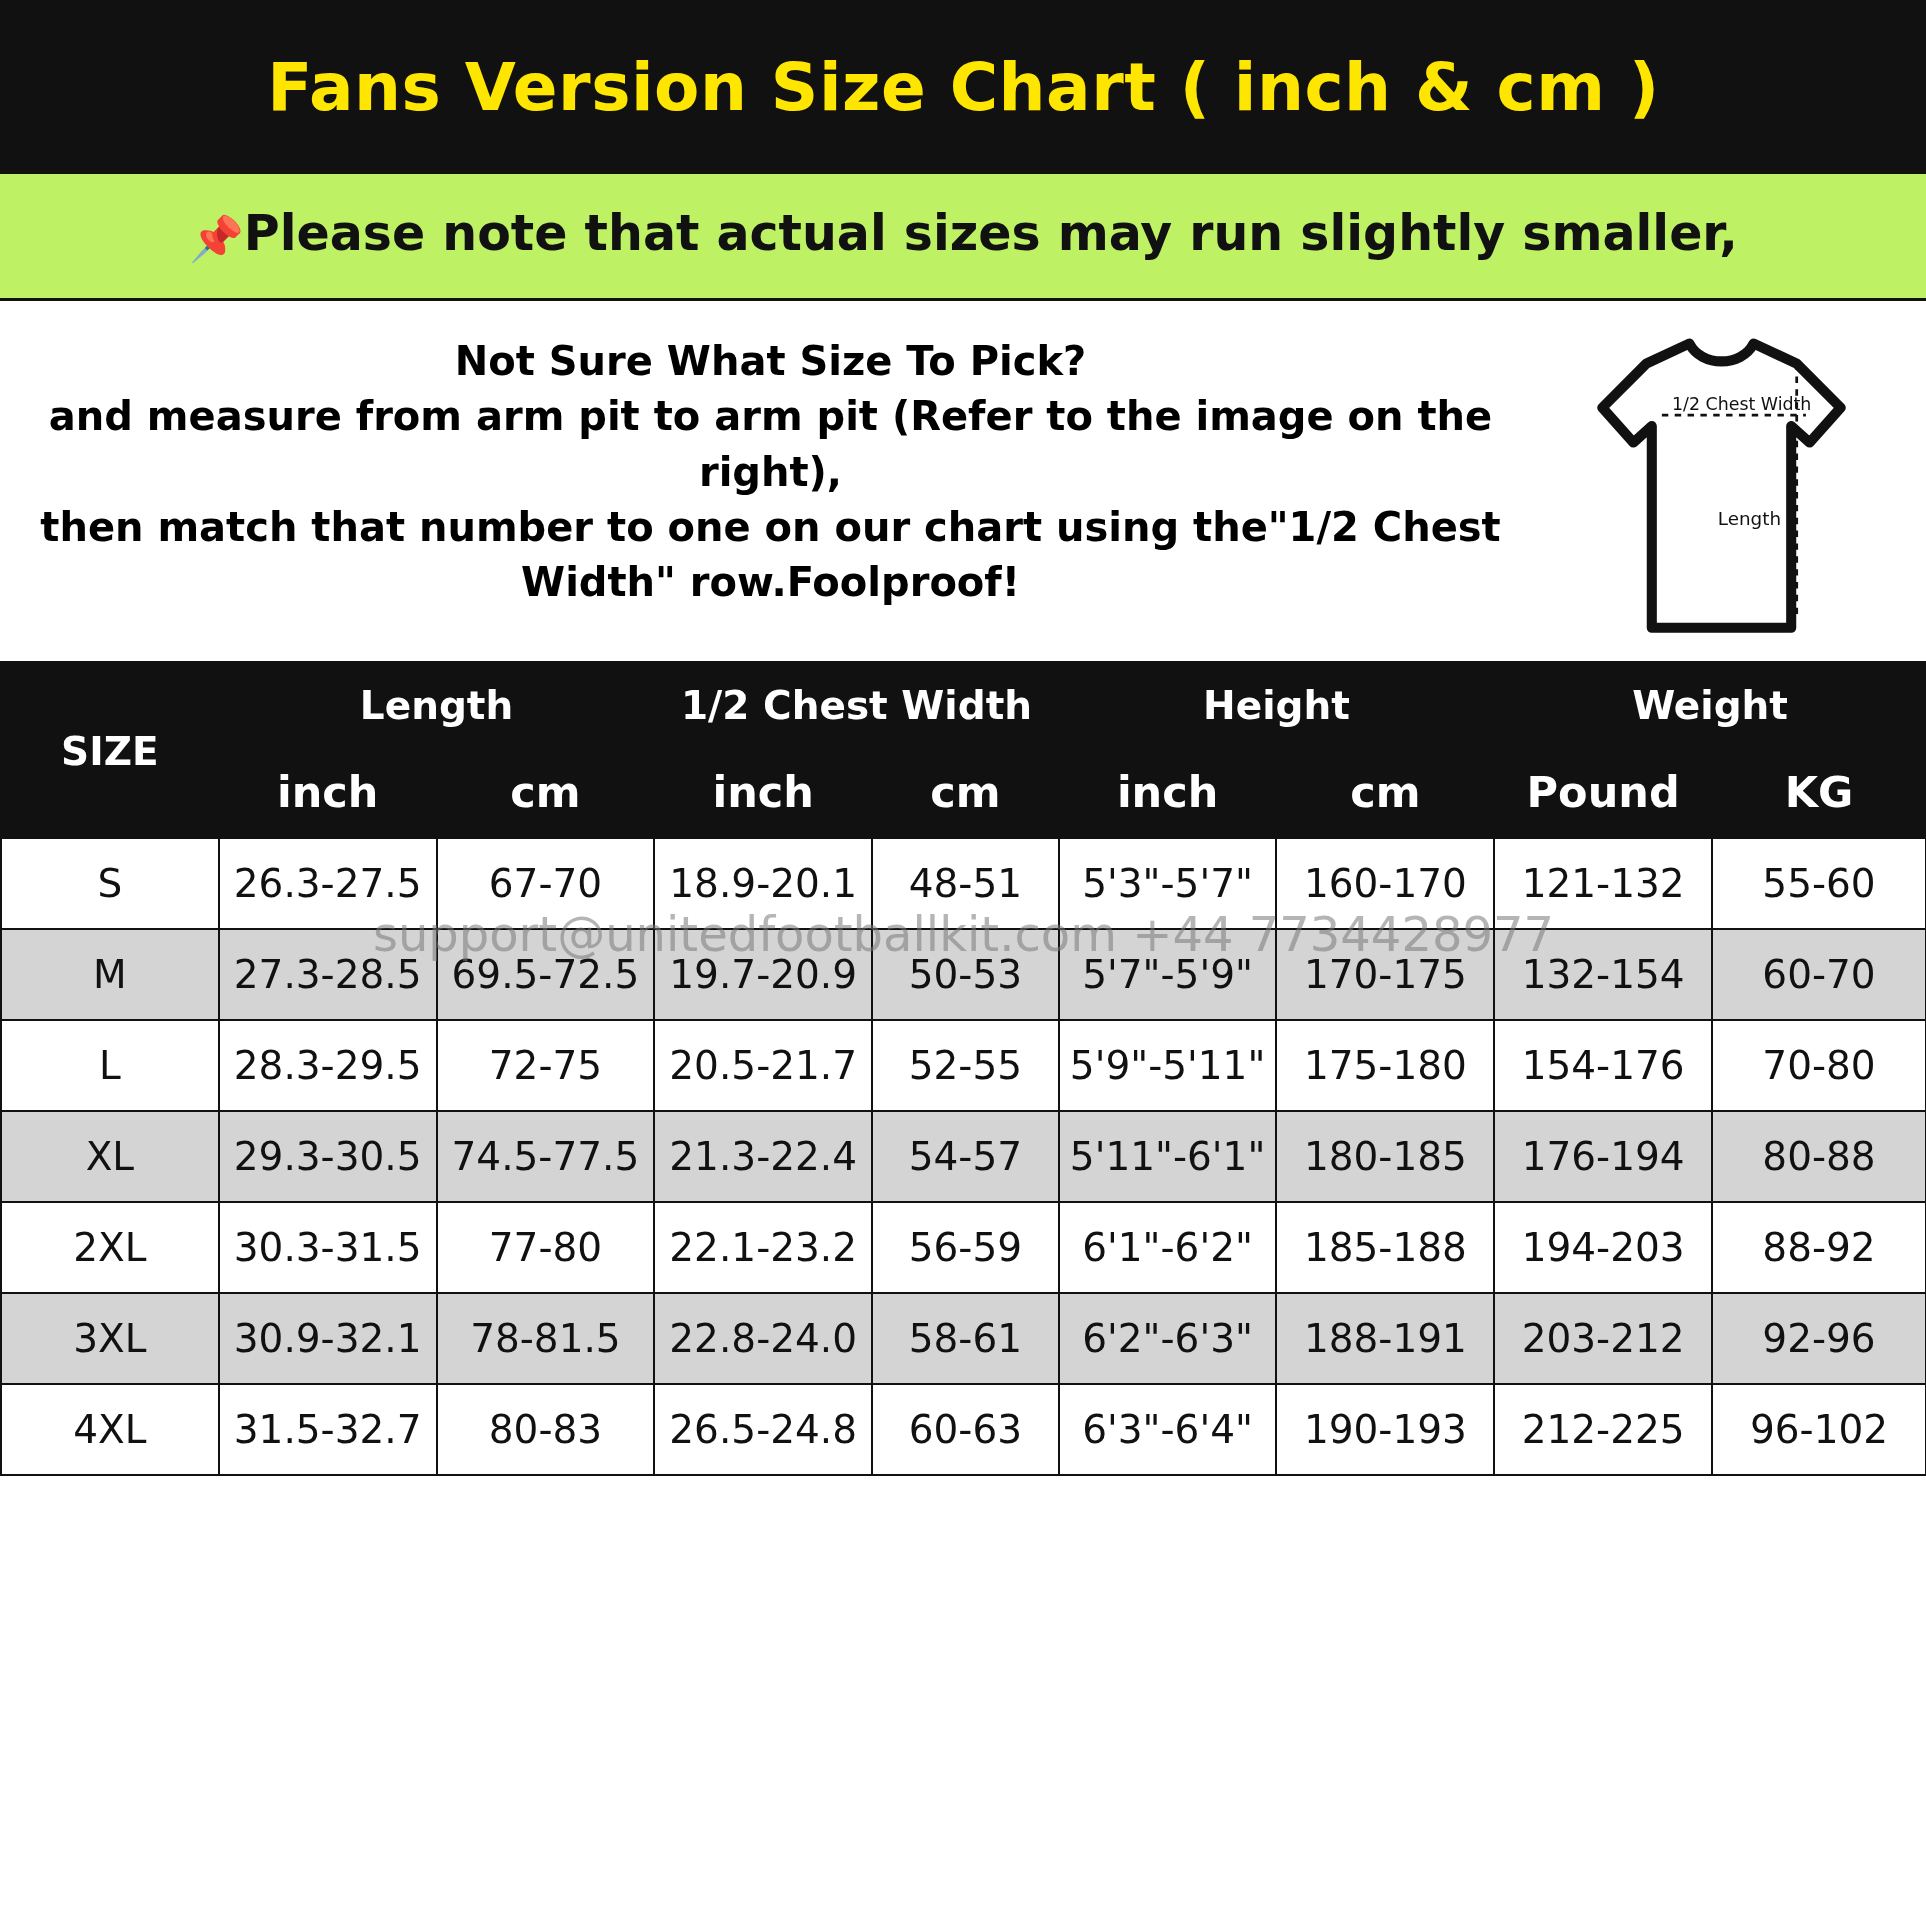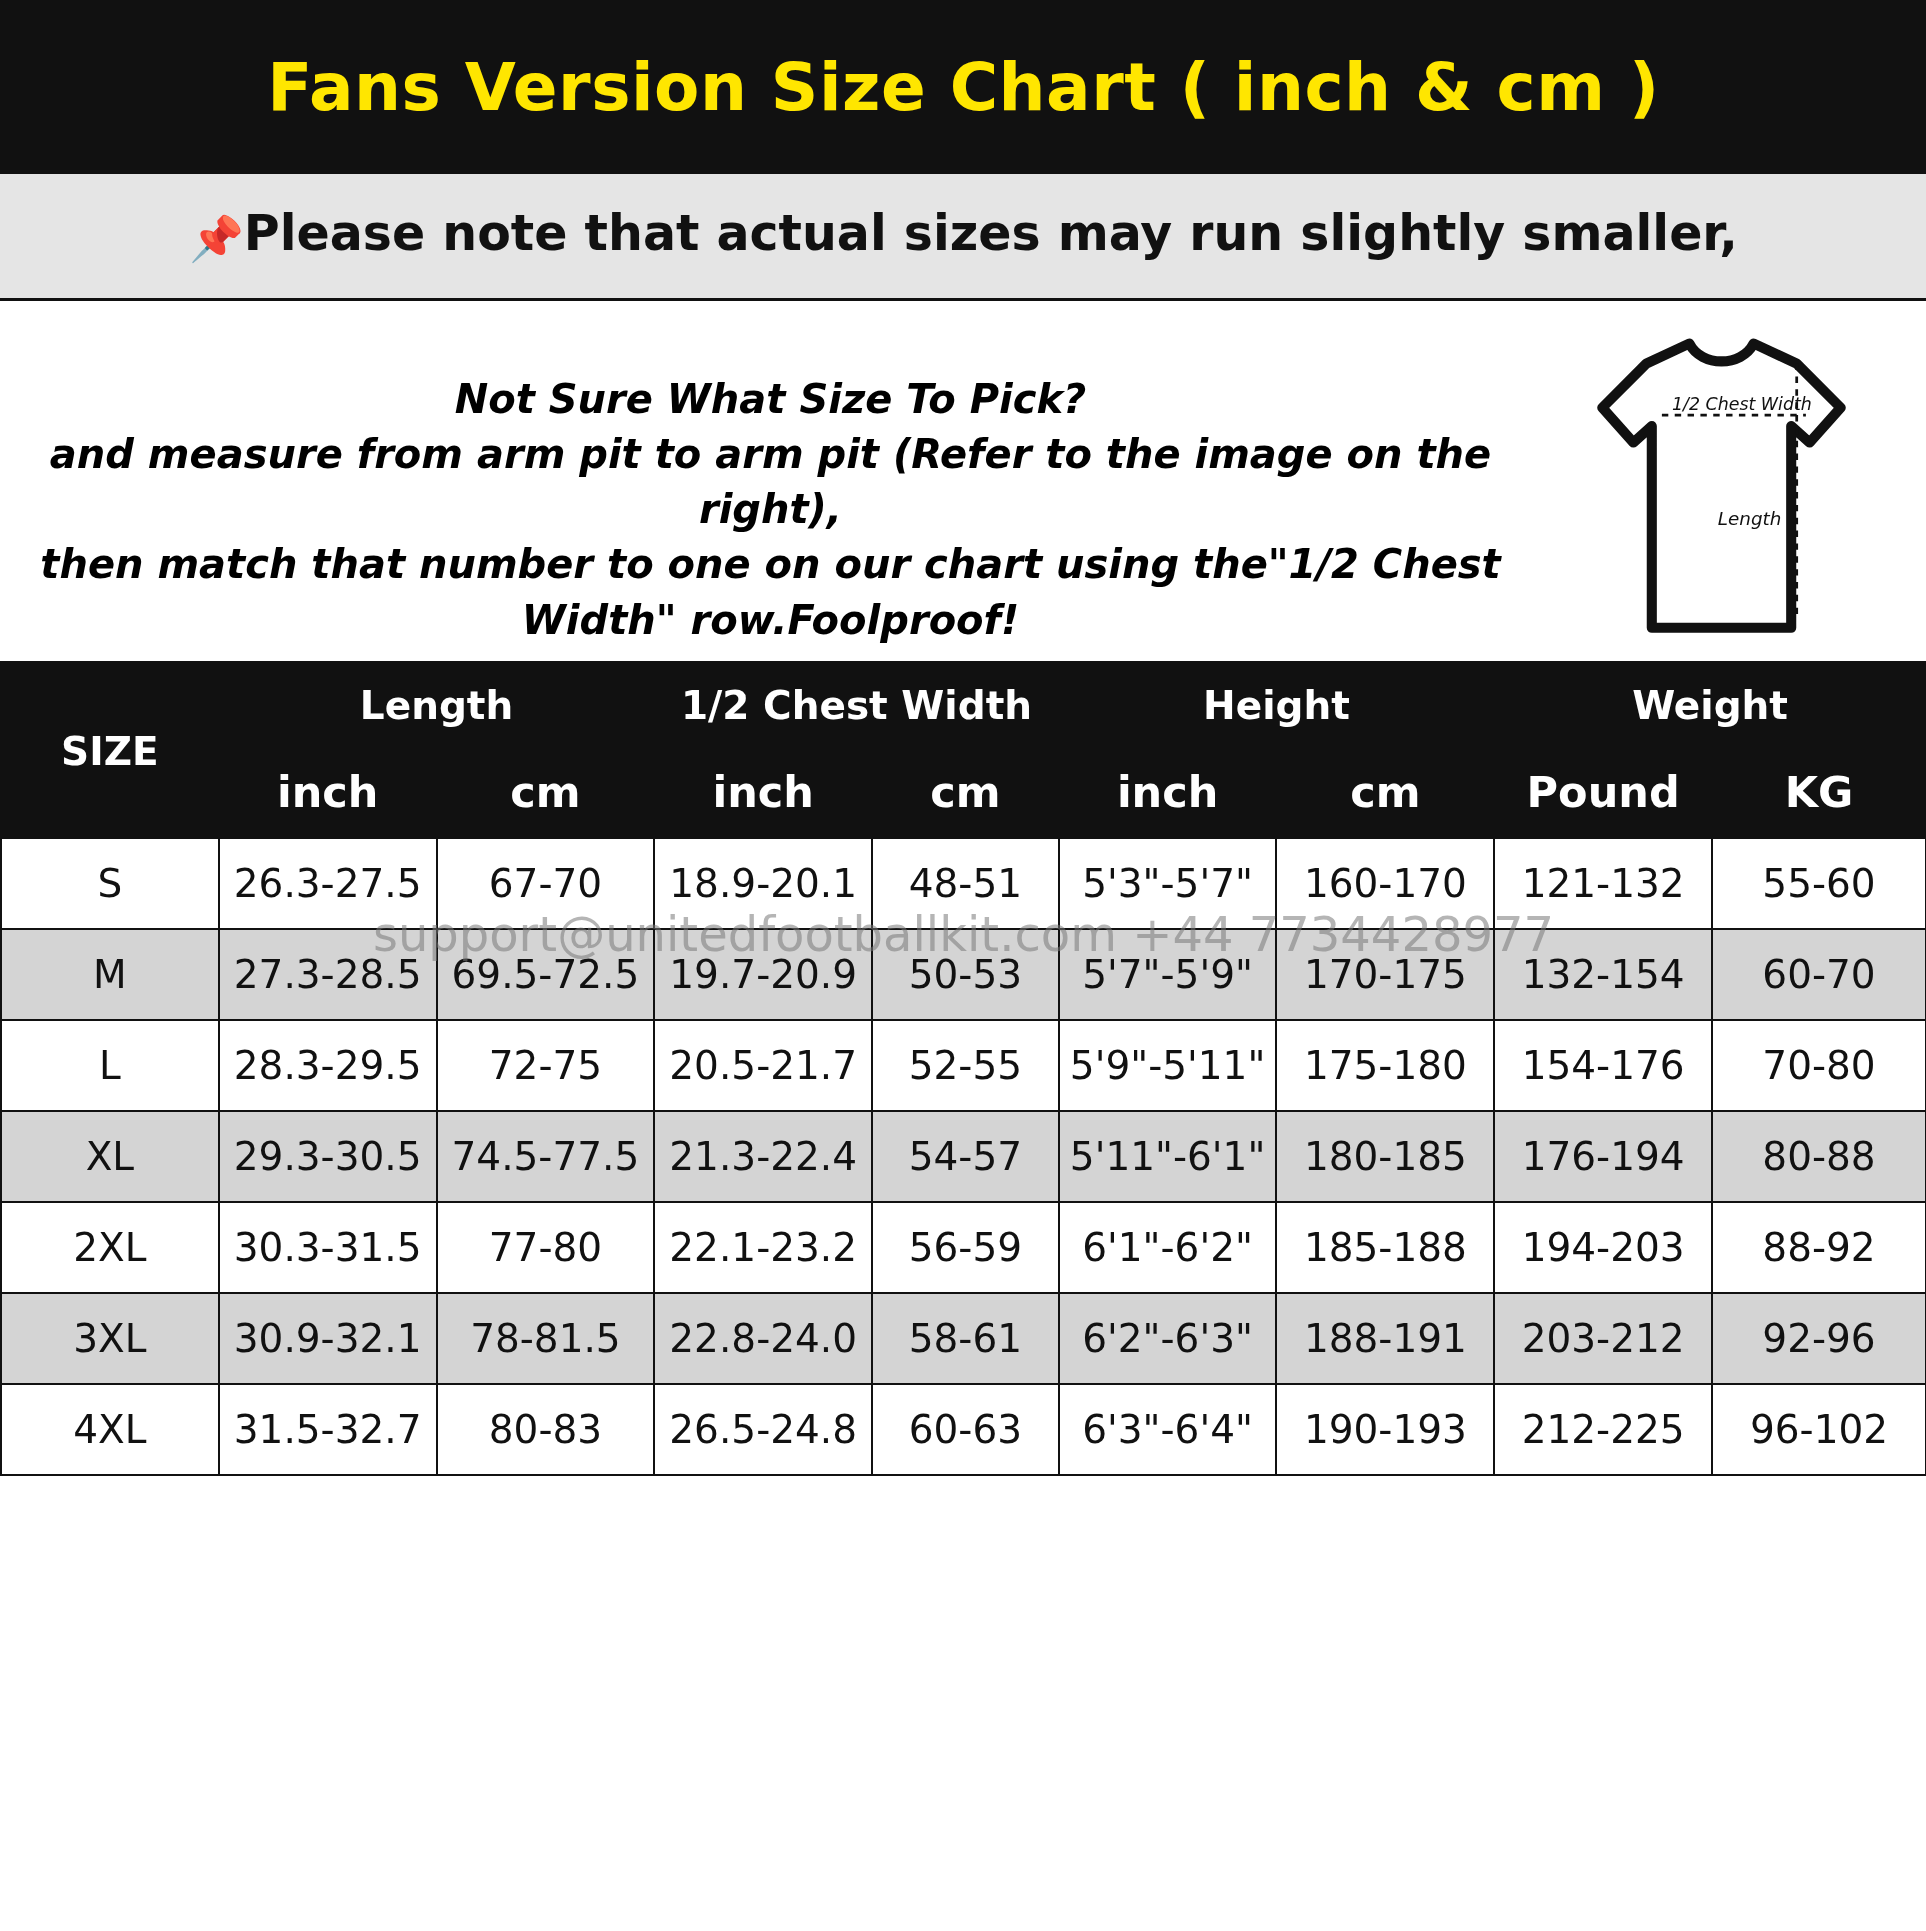--- a/index.html
+++ b/index.html
@@ -27,21 +27,21 @@
   .title-bar .title {
     color: #ffe600;
     font-size: 66px;
     font-weight: bold;
     letter-spacing: 0.5px;
     font-family: "DejaVu Sans", sans-serif;
   }
 
   
   .note-band {
-    background: #e5e5e5;
+    background: #bef264;
     padding: 27.5px 18.4px 31px 18.4px;
     text-align: center;
     border-bottom: 3.7px solid #111111;
   }
   .note-line {
     font-size: 49px;
     font-weight: bold;
     color: #111111;
     line-height: 1.32;
     font-family: "DejaVu Sans", sans-serif;
@@ -50,25 +50,24 @@
     color: #e02020;
     font-size: 44px;
     vertical-align: -3.7px;
   }
   .red-em { color: #ff0000; font-weight: bold; }
   .arrows { letter-spacing: 5.5px; }
 
   
   .help-section {
     display: flex;
-    align-items: flex-end;
+    align-items: flex-start;
     padding: 20px 13px 13px 13px;
     border-bottom: 4.6px solid #111111;
     min-height: 358px;
-    font-style: italic;
   }
   .help-text {
     flex: 1 1 auto;
     text-align: center;
     padding-top: 13px;
   }
   .help-text .h-line {
     font-size: 40px;
     font-weight: bold;
     color: #000000;

